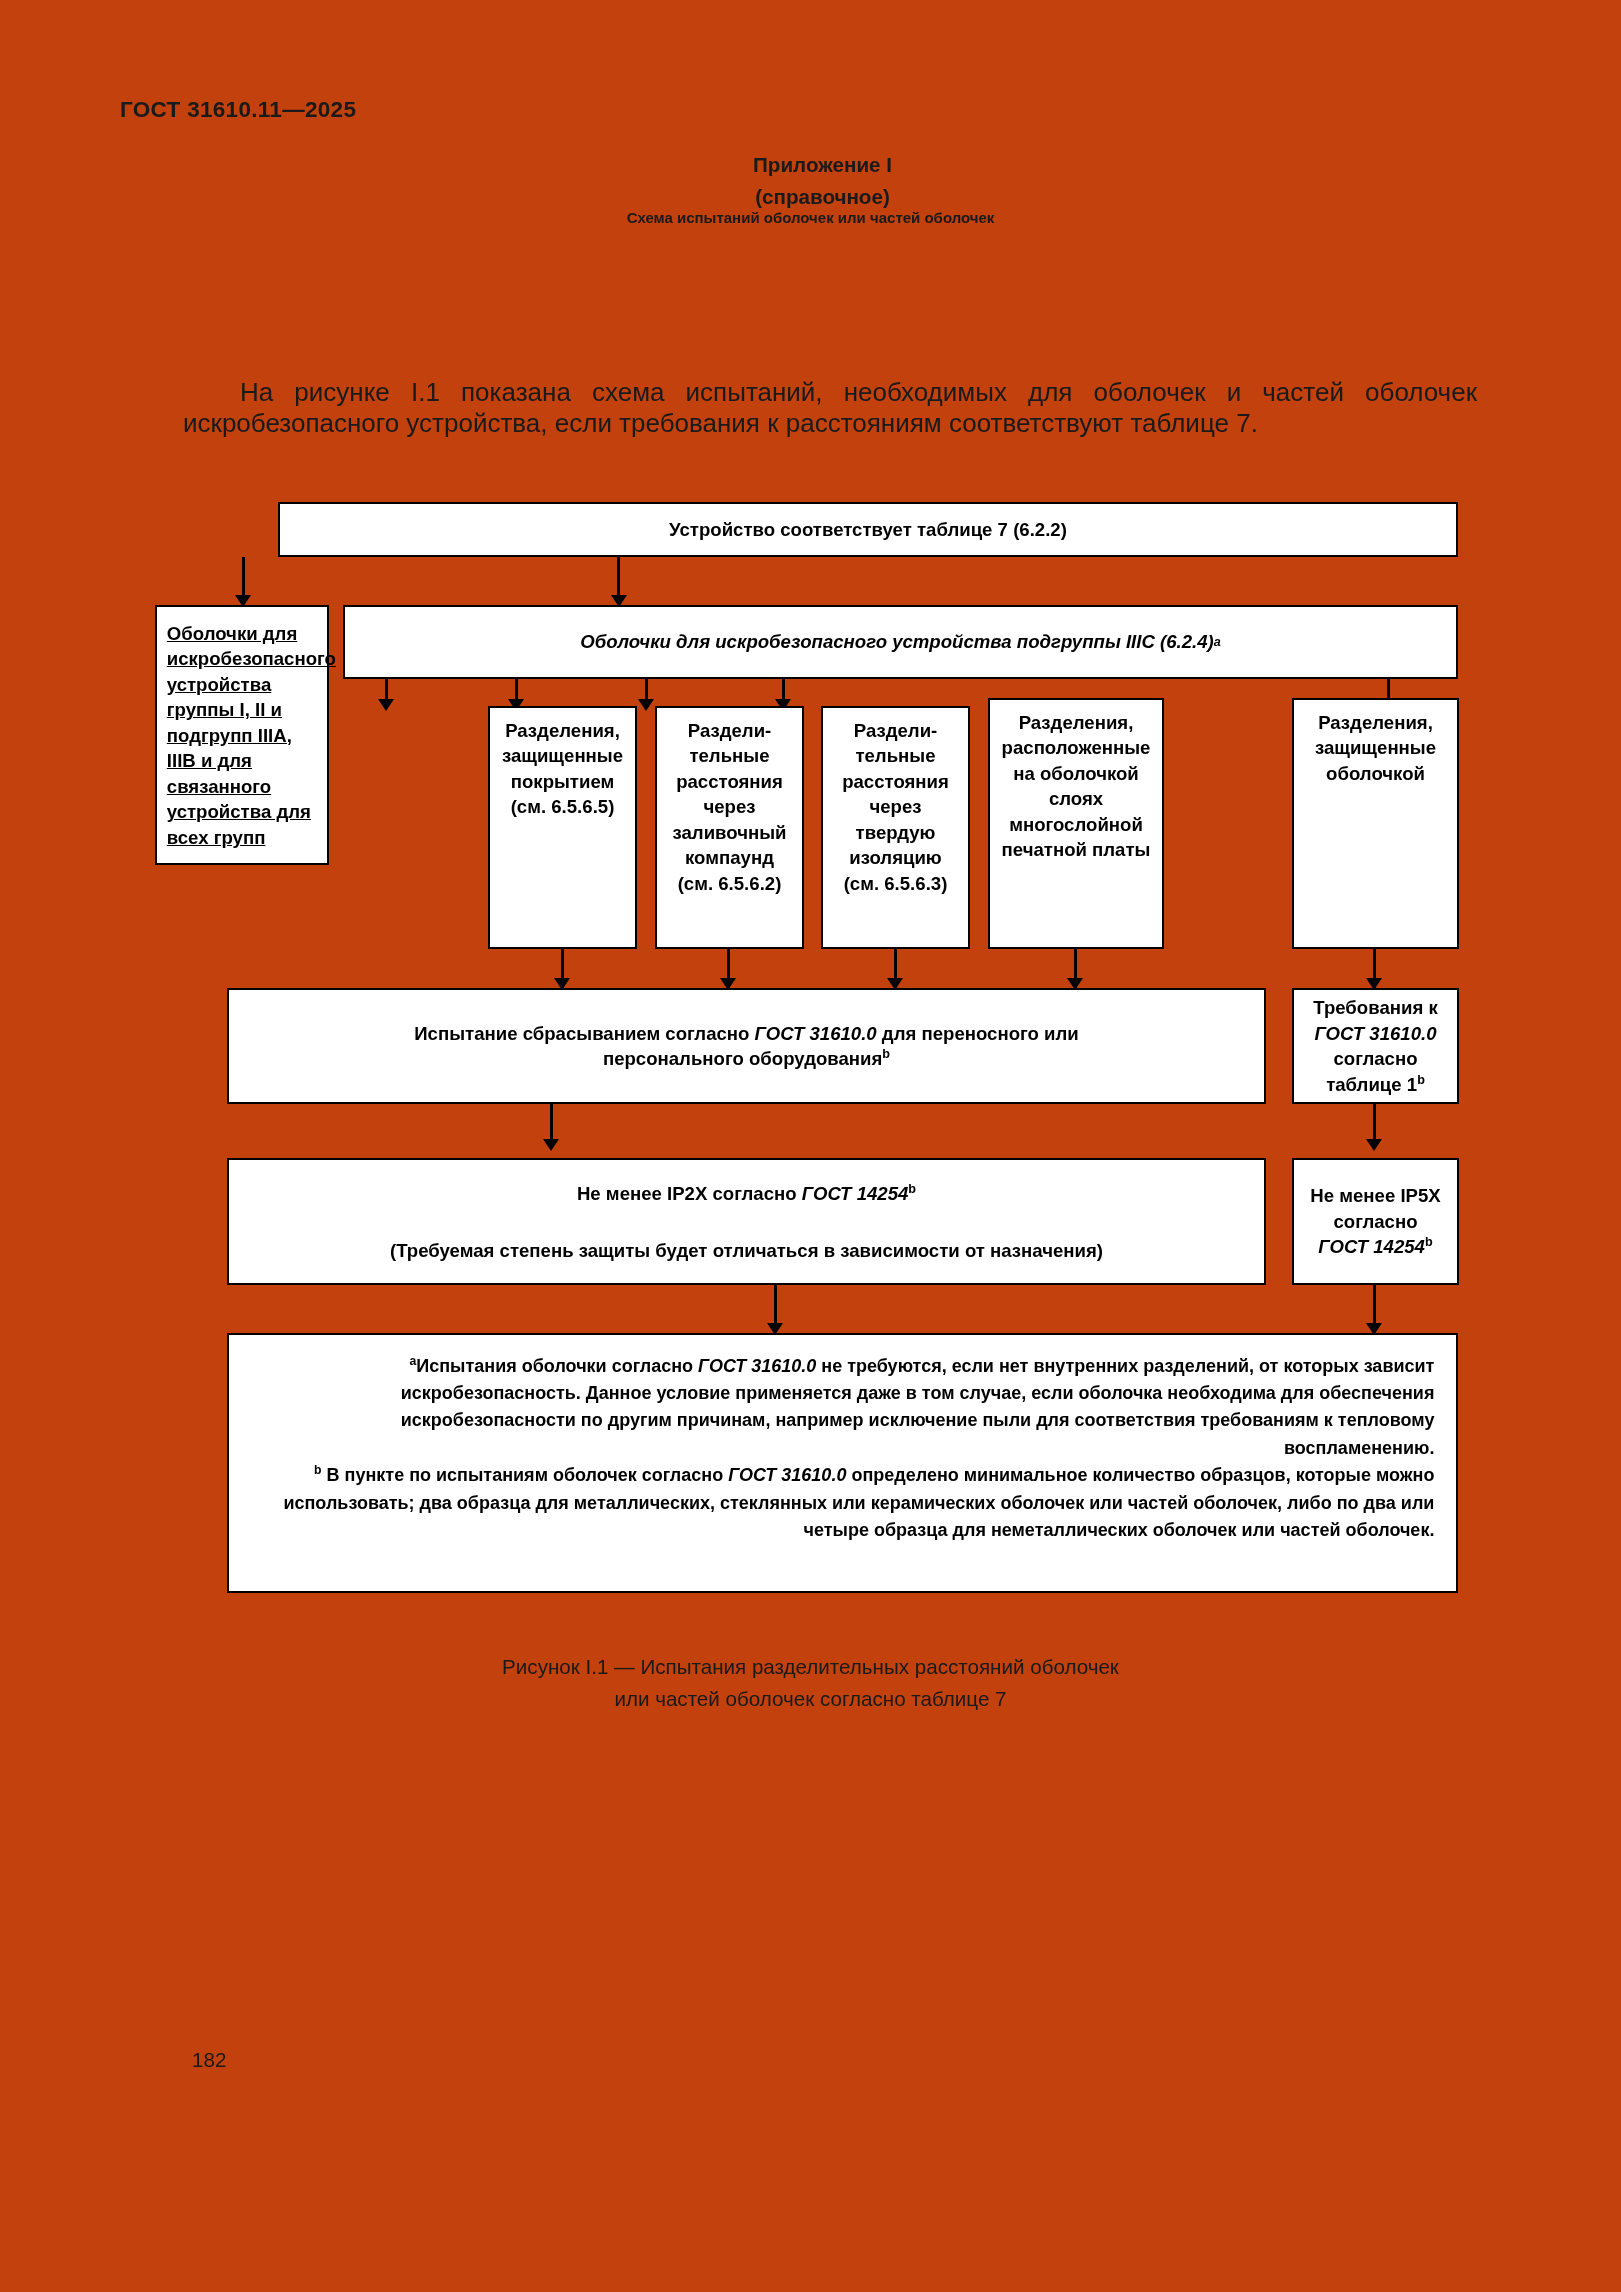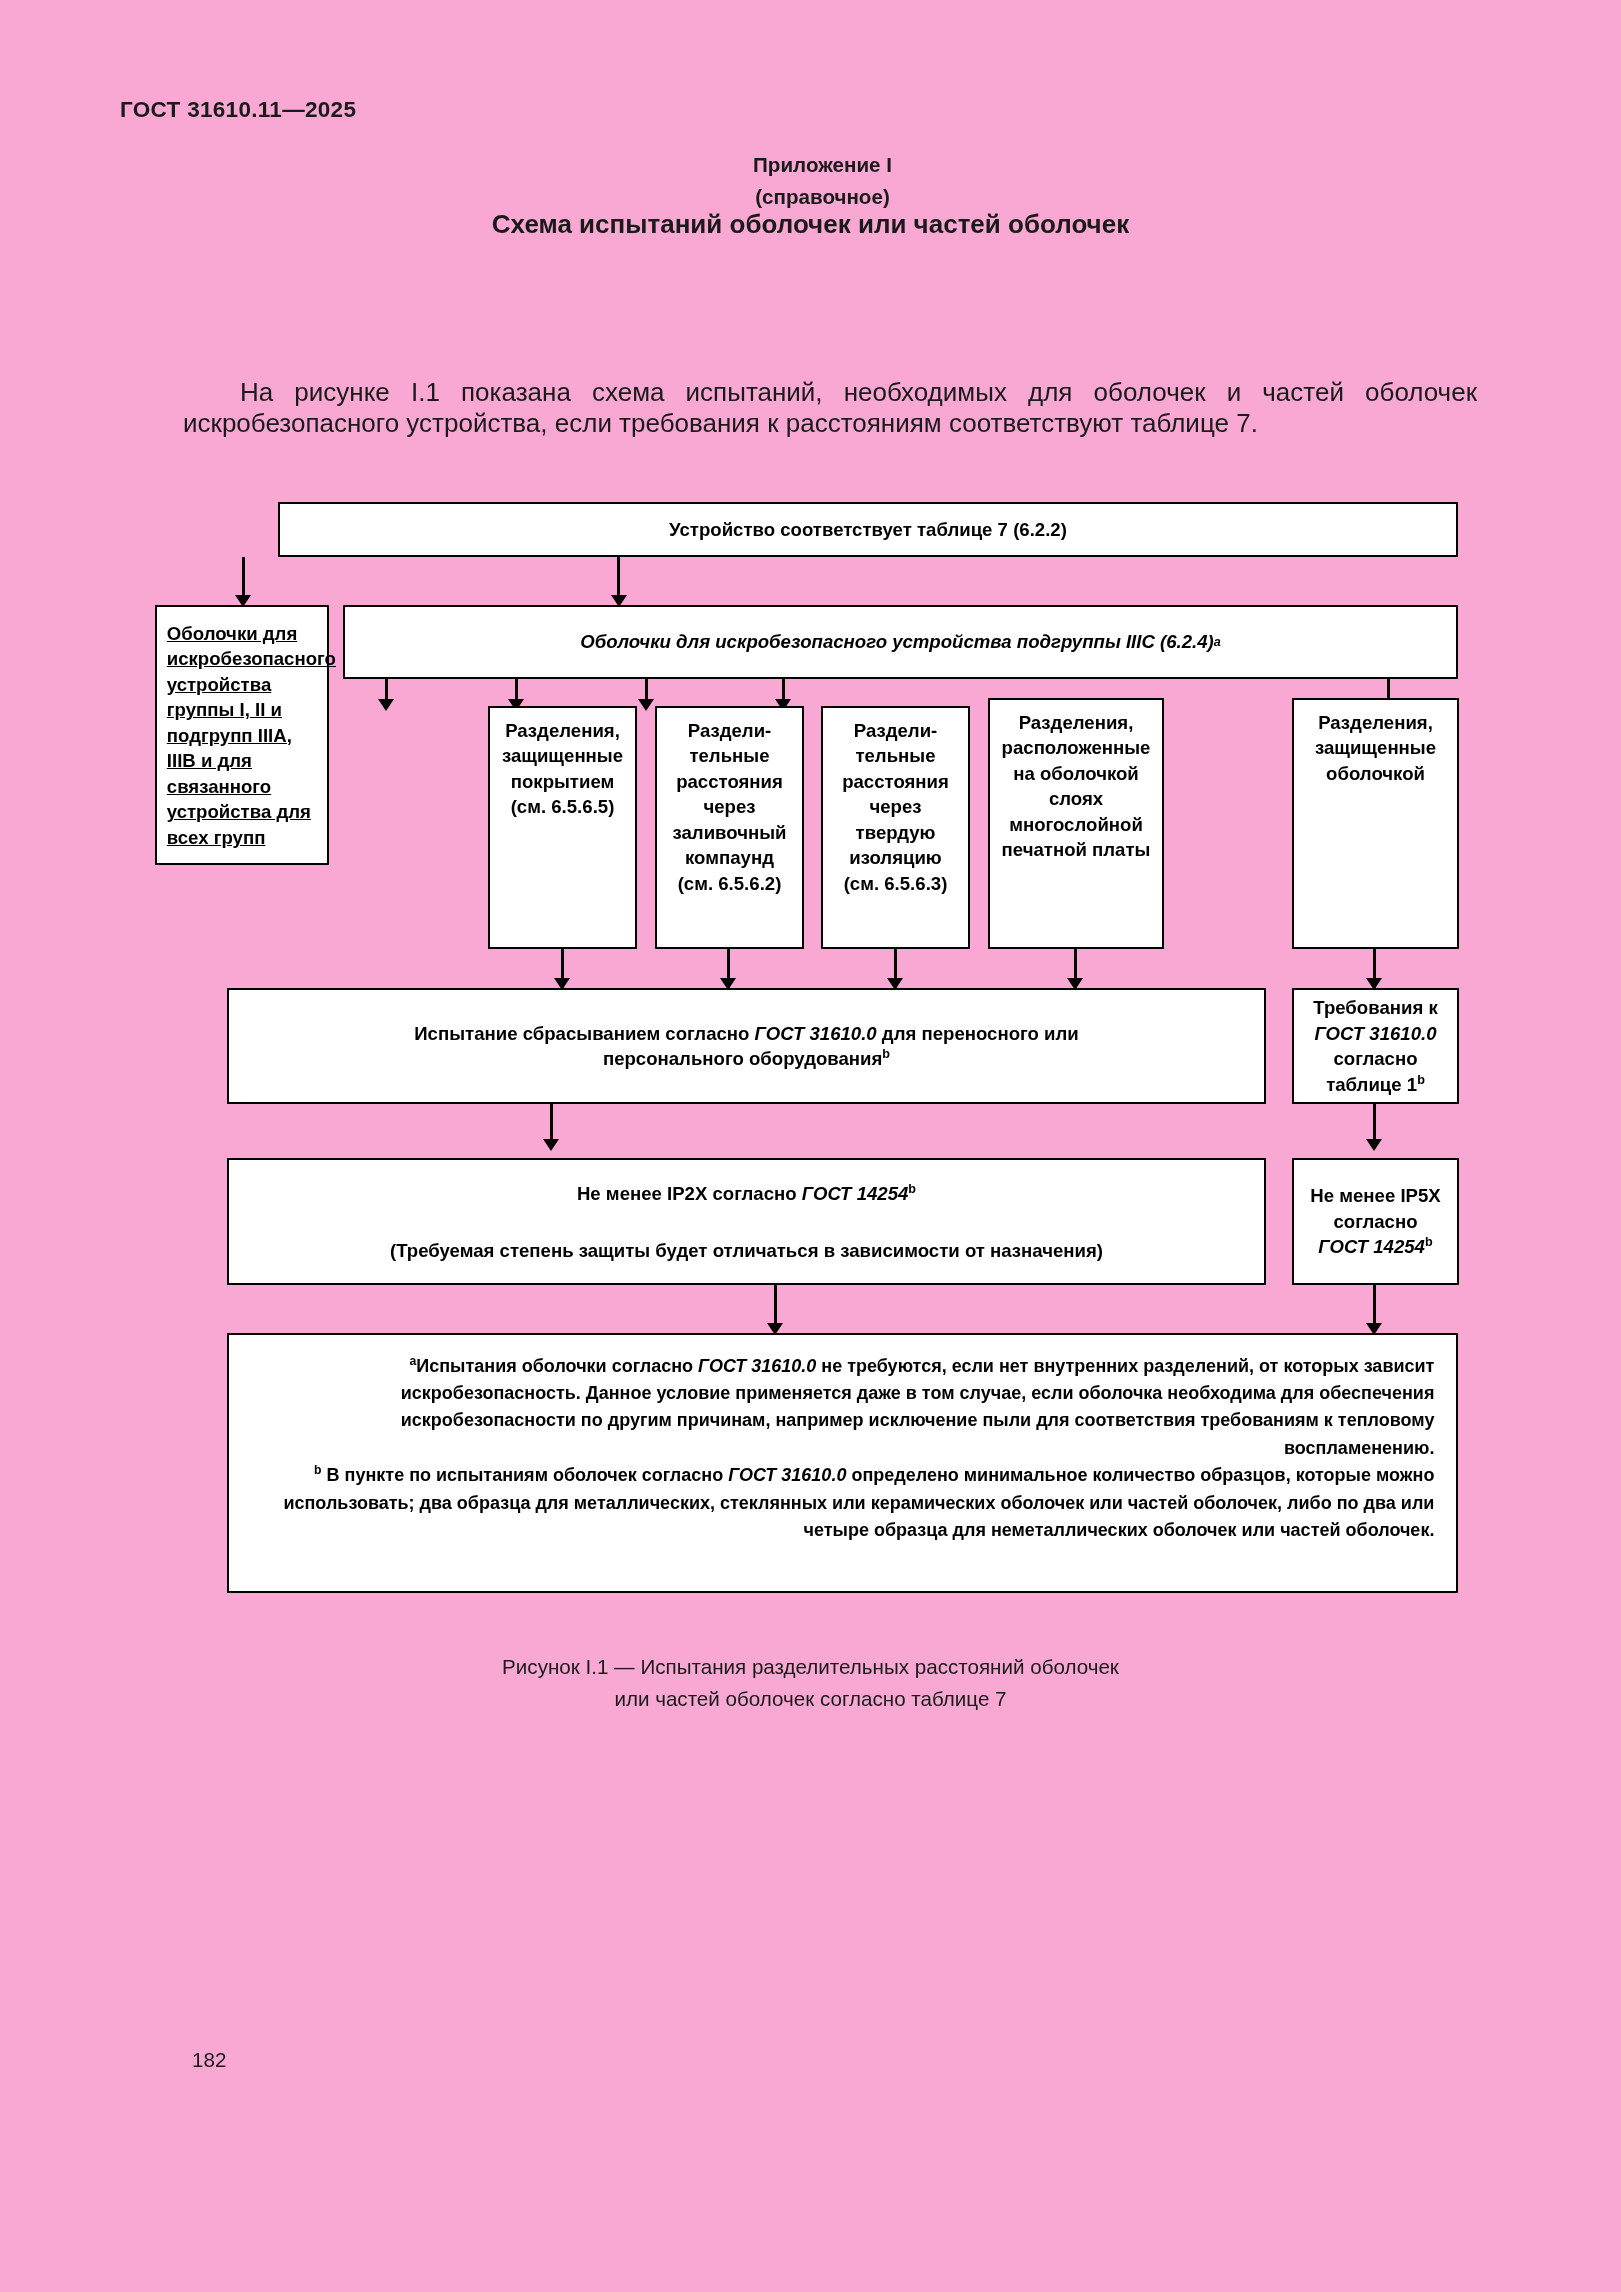--- a/index.html
+++ b/index.html
@@ -9,21 +9,21 @@
     background: #ffffff;
   }
   body {
     font-family: "Liberation Sans", sans-serif;
     color: #1a1a1a;
   }
   .page {
     position: relative;
     width: 1621px;
     height: 2293px;
-    background: #f9a8d4;
+    background: #c2410c;
     overflow: hidden;
   }
 
   
   .running-header {
     position: absolute;
     left: 120px;
     top: 97px;
     font-size: 22.5px;
     font-weight: bold;
@@ -40,21 +40,21 @@
     font-size: 20.6px;
     font-weight: bold;
     line-height: 32px;
   }
   .doc-title {
     position: absolute;
     left: 0;
     top: 209px;
     width: 1621px;
     text-align: center;
-    font-size: 26px;
+    font-size: 15px;
     font-weight: bold;
   }
   .intro {
     position: absolute;
     left: 167px;
     top: 377px;
     width: 1294px;
     font-size: 26px;
     line-height: 31px;
     text-align: justify;

